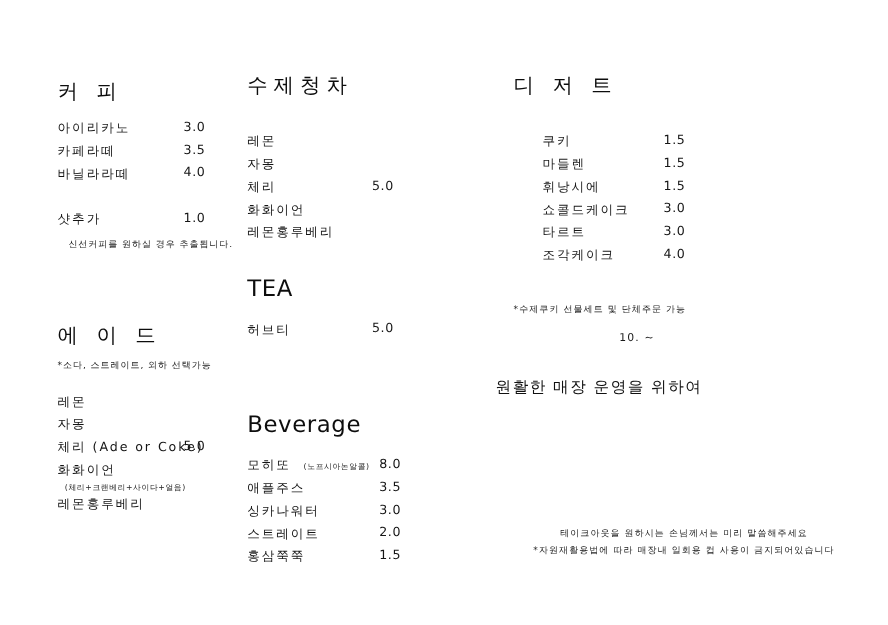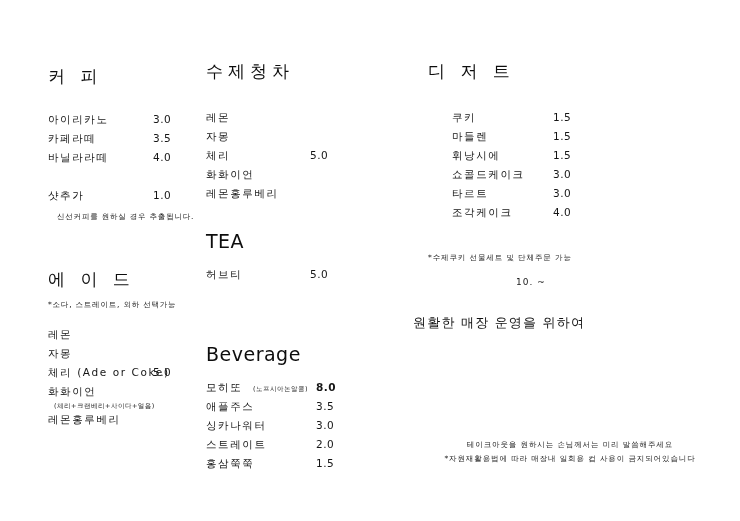--- a/index.html
+++ b/index.html
@@ -117,21 +117,21 @@
     white-space: nowrap;
   }
 </style>
 </head>
 <body>
 
 <div class="page">
 
   <div class="col" style="left:48px; top:65px; width:180px;">
     <div class="sec-title">커 피</div>
-    <div class="items" style="margin-top:25px;">
+    <div class="items" style="margin-top:12px;">
       <div class="item">
         <span class="nm">아이리카노</span>
         <span class="pr" style="left:105px;">3.0</span>
       </div>
       <div class="item">
         <span class="nm">카페라떼</span>
         <span class="pr" style="left:105px;">3.5</span>
       </div>
       <div class="item">
         <span class="nm">바닐라라떼</span>
@@ -204,21 +204,21 @@
       </div>
     </div>
   </div>
 
   <div class="col" style="left:206px; top:343px; width:200px;">
     <div class="sec-title-latin">Beverage</div>
     <div class="items" style="margin-top:16px;">
       <div class="item">
         <span class="nm">모히또</span>
         <span class="tiny" style="position:absolute; left:47px; top:3px;">(노프시아논알콜)</span>
-        <span class="pr" style="left:110px;font-weight:bold;">8.0</span>
+        <span class="pr" style="left:110px;">8.0</span>
       </div>
       <div class="item">
         <span class="nm">애플주스</span>
         <span class="pr" style="left:110px;">3.5</span>
       </div>
       <div class="item">
         <span class="nm">싱카나워터</span>
         <span class="pr" style="left:110px;">3.0</span>
       </div>
       <div class="item">

